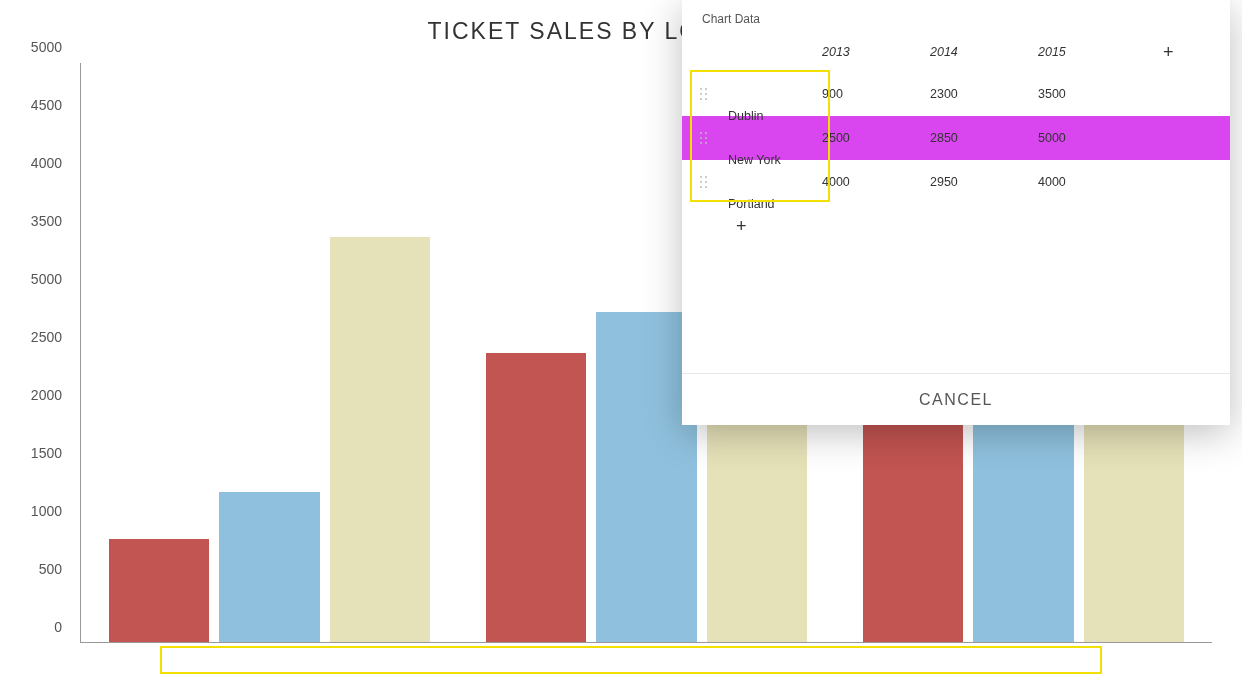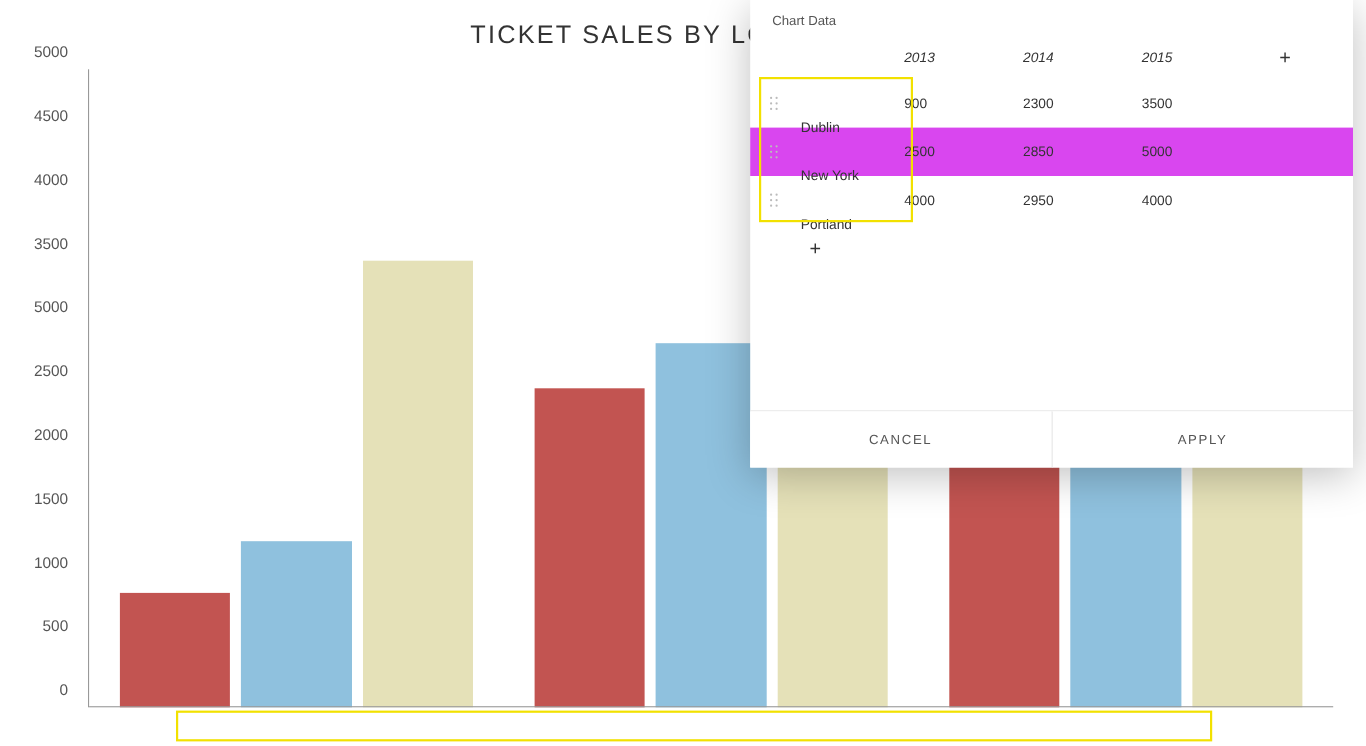--- a/index.html
+++ b/index.html
@@ -127,21 +127,21 @@
   .panel-buttons {
     display: flex;
     border-top: 1px solid #e6e6e6;
     height: 52px;
   }
   .panel-btn {
     flex: 1;
     display: flex;
     align-items: center;
     justify-content: center;
-    font-size: 12px;
+    font-size: 16px;
     letter-spacing: 1.5px;
     color: #555;
     cursor: pointer;
     background: #fff;
   }
   .panel-btn + .panel-btn { border-left: 1px solid #e6e6e6; }
   .dots-icon {
     display: inline-grid;
     grid-template-columns: repeat(2, 3px);
     grid-auto-rows: 3px;
@@ -262,15 +262,14 @@
       </div>
     </div>
 
   <div class="add-row">+</div>
 
   <div class="row-highlight-box" id="row-highlight" style="left: 8px; top: 70px; width: 140px; height: 132px;"></div>
 
   <div class="panel-spacer"></div>
   <div class="panel-buttons">
     <div class="panel-btn">CANCEL</div>
-    <div class="panel-btn">APPLY</div>
   </div>
 </div>
 
 </body></html>

